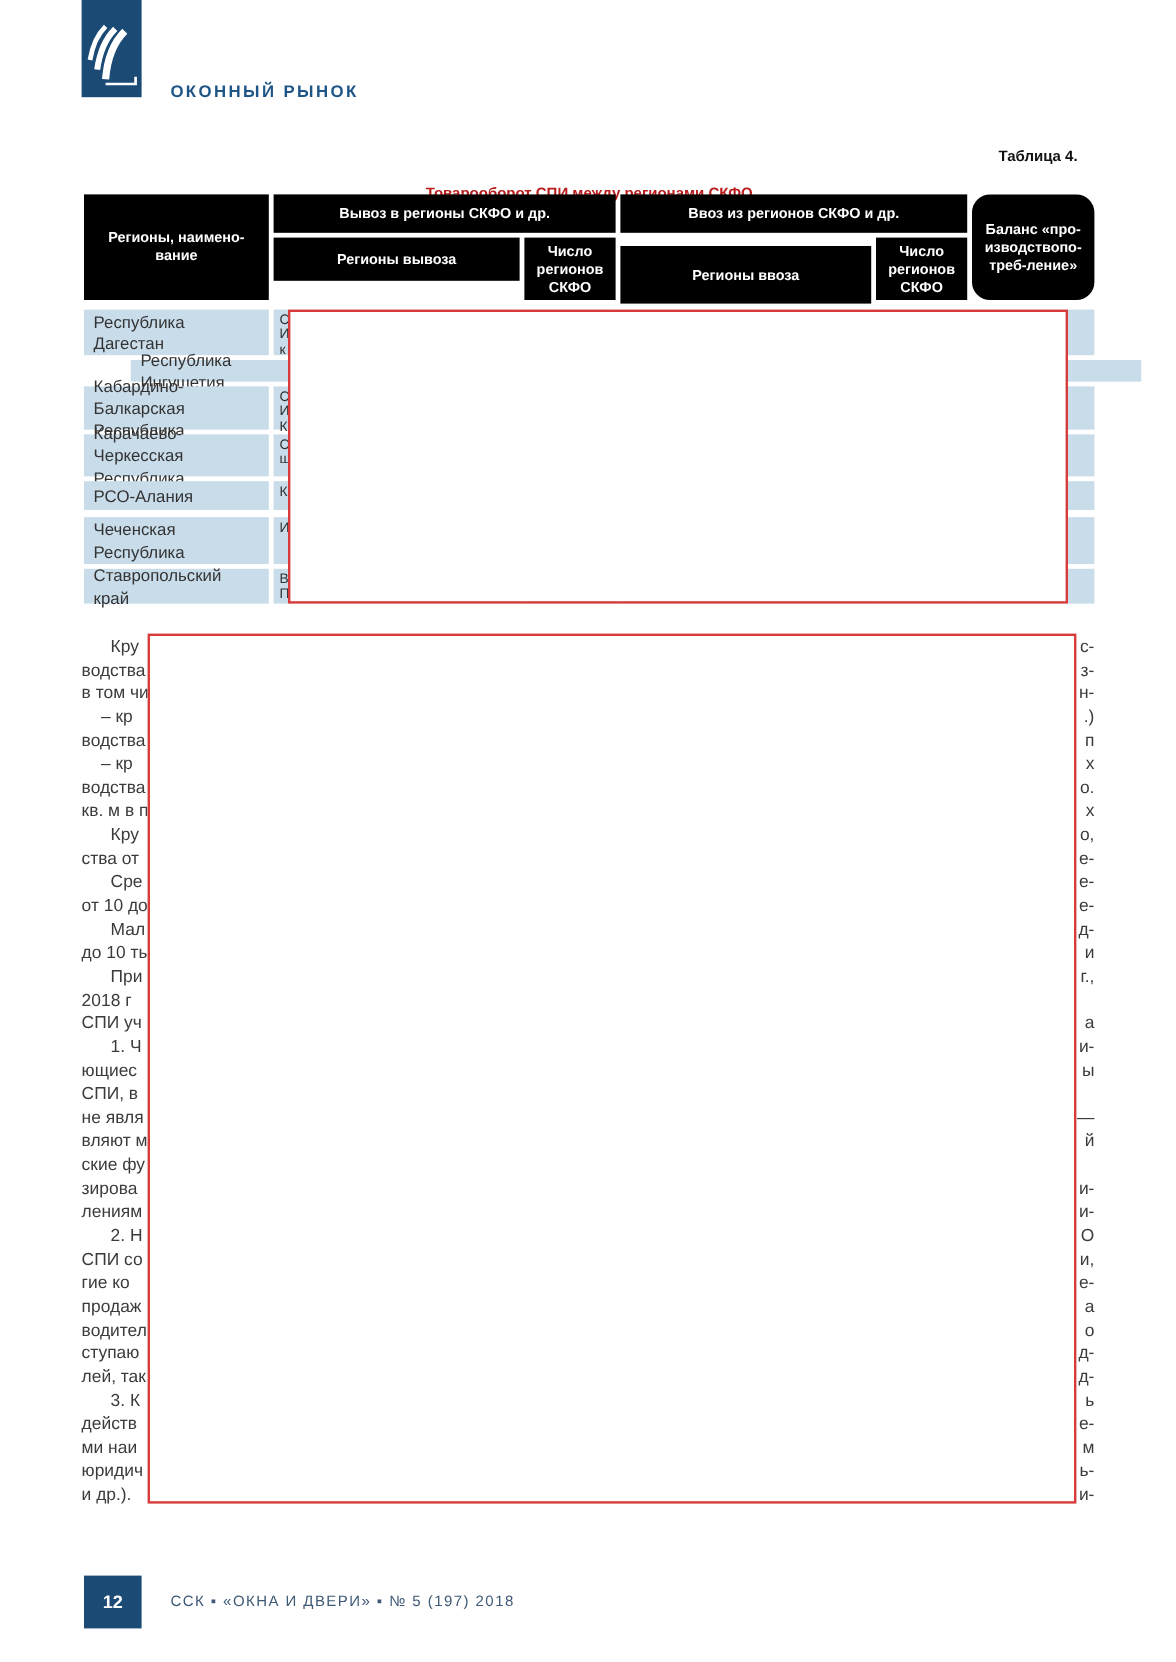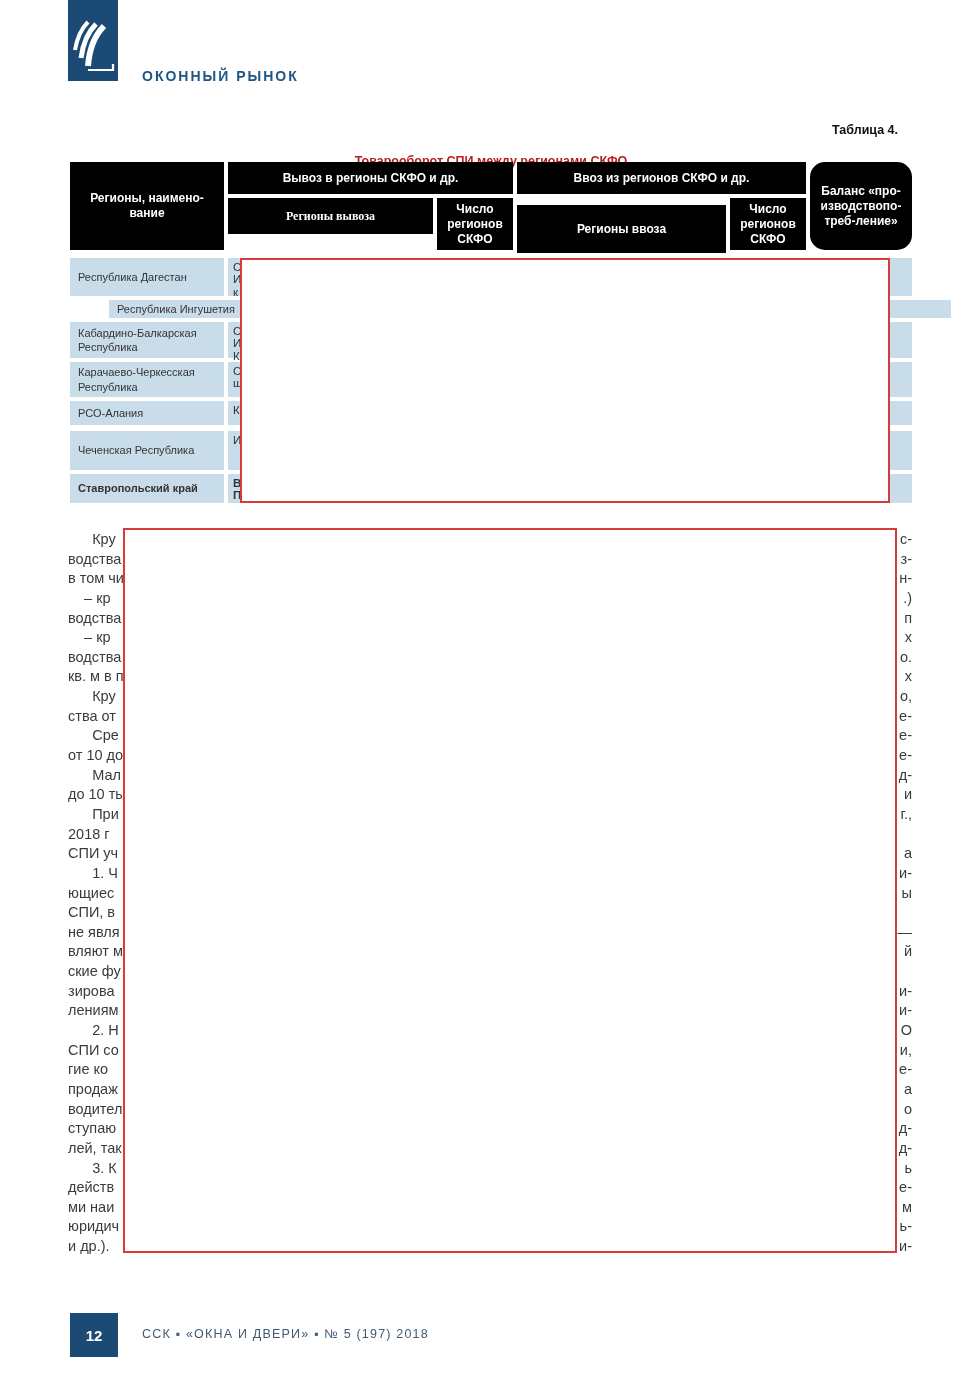--- a/index.html
+++ b/index.html
@@ -11,44 +11,44 @@
   .brand{left:142px;top:68px;font-size:14px;font-weight:bold;letter-spacing:2px;color:#1e5586;}
 
   
   .tcaption{left:700px;top:123px;width:198px;text-align:right;font-size:12.5px;font-weight:bold;color:#111;}
   .ttitle{left:70px;top:154px;width:842px;text-align:center;font-size:12.5px;font-weight:bold;color:#b91c1c;}
 
   
   .hcell{background:#000000;color:#fff;font-weight:bold;font-size:12px;display:flex;align-items:center;justify-content:center;text-align:center;line-height:1.25;z-index:1;}
   .h-c1{left:70px;top:162px;width:154px;height:88px;padding:0 3px;box-sizing:border-box;}
   .h-gexp{left:228px;top:162px;width:285px;height:32px;}
-  .h-c2{left:228px;top:198px;width:205px;height:36px;font-family:Liberation Serif, serif;}
+  .h-c2{left:228px;top:198px;width:205px;height:36px;}
   .h-c3{left:437px;top:198px;width:76px;height:52px;}
   .h-gimp{left:517px;top:162px;width:289px;height:32px;}
   .h-c4{left:517px;top:205px;width:209px;height:48px;}
   .h-c5{left:730px;top:198px;width:76px;height:52px;}
   .h-c6{left:810px;top:162px;width:102px;height:88px;padding:0 6px;box-sizing:border-box;border-radius:15px;}
 
   
   .bcell{background:#c9dcea;z-index:1;box-sizing:border-box;}
-  .namecell{display:flex;align-items:center;font-size:11px;color:#333;padding:2px 8px;line-height:1.3;}
+  .namecell{display:flex;align-items:center;font-size:14px;color:#333;padding:2px 8px;line-height:1.3;}
   .fragcell{font-size:11.5px;color:#333;padding:3px 0 0 5px;line-height:12.4px;}
   .c1{left:70px;width:154px;}
   .c2{left:228px;width:205px;}
   .c3{left:437px;width:76px;}
   .c4{left:517px;width:209px;}
   .c5{left:730px;width:76px;}
   .c6{left:810px;width:102px;}
   .r1{top:258px;height:38px;}
   .r2{top:300px;height:18px;margin-left:39px;}
   .r3{top:322px;height:36px;}
   .r4{top:362px;height:35px;}
   .r5{top:401px;height:24px;}
   .r6{top:431px;height:39px;}
-  .r7{top:474px;height:29px;font-weight:bold;}
+  .r7{top:474px;height:29px;}
 
   
   .redbox{background:#ffffff;border:2px solid #d93a3a;box-sizing:border-box;z-index:5;}
   .redbox-table{left:240px;top:258px;width:650px;height:245px;}
   .redbox-body{left:123px;top:528px;width:774px;height:725px;}
 
   
   .textcol{top:530px;font-size:14.5px;color:#3b3b3b;z-index:1;}
   .textcol .line{height:19.65px;line-height:19.65px;white-space:pre;}
   .leftcol{left:68px;width:500px;text-align:left;}

